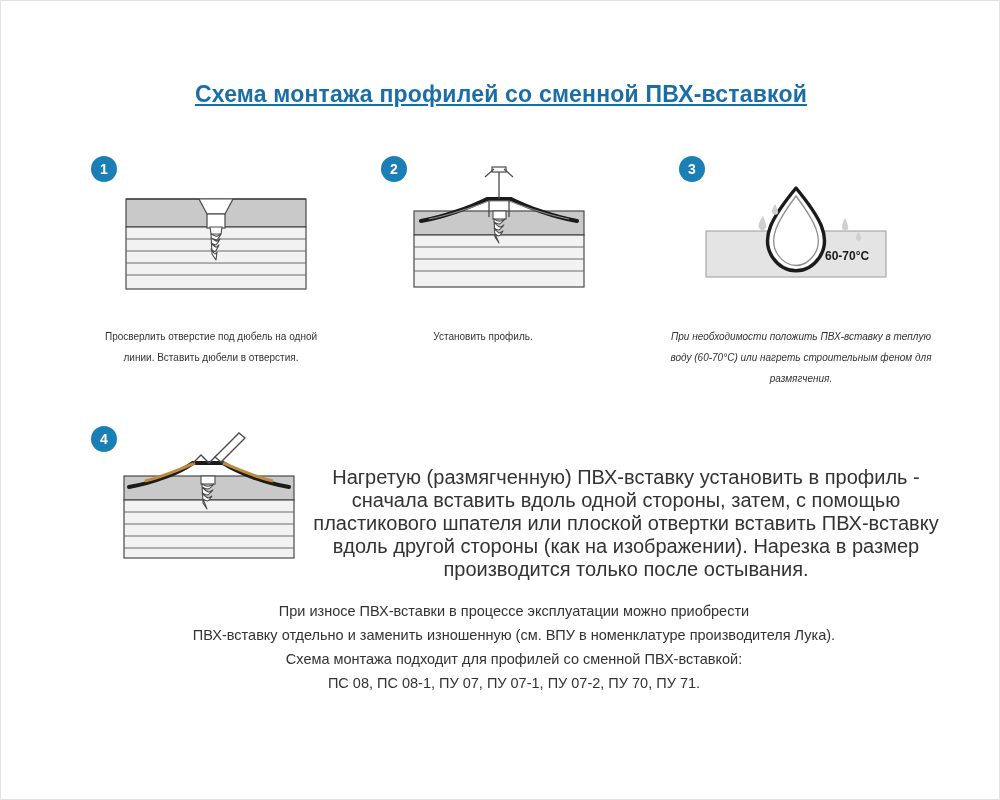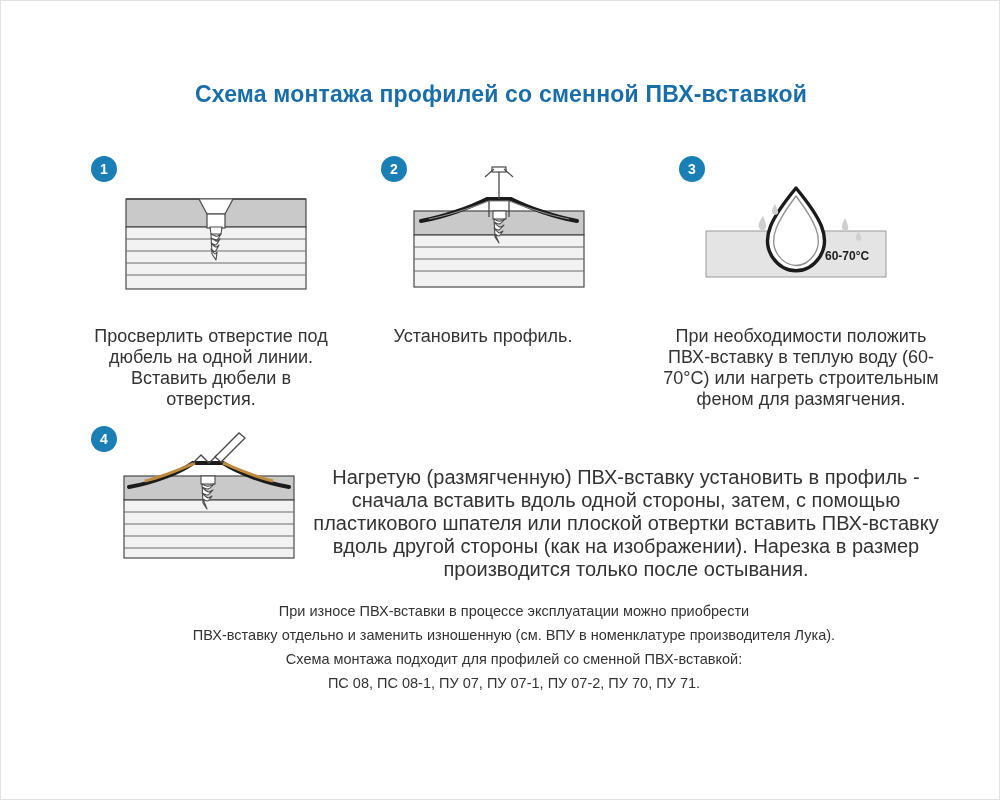--- a/index.html
+++ b/index.html
@@ -25,41 +25,42 @@
   .title {
     position: absolute;
     top: 80px;
     left: 0;
     width: 1000px;
     text-align: center;
     font-size: 23px;
     font-weight: bold;
     color: #1a6ea8;
     letter-spacing: 0.2px;
+    text-decoration: underline;
   }
 
   
   .badge {
     position: absolute;
     width: 26px;
     height: 26px;
     border-radius: 50%;
     background: #1a7fb5;
     color: #ffffff;
     font-size: 14px;
     font-weight: bold;
     line-height: 26px;
     text-align: center;
   }
 
   
   .caption {
     position: absolute;
     text-align: center;
-    font-size: 18px;
+    font-size: 10px;
     line-height: 21px;
     color: #333;
   }
 
   
   .illu {
     position: absolute;
   }
 
   
@@ -158,21 +159,21 @@
 
       <path d="M62 40 C58 46, 56 50, 59 53 C62 56, 66 53, 65 49 C64 45, 63 42, 62 40 Z" fill="#cfcfcf"></path>
       <path d="M74 28 C71 33, 70 36, 72 38 C75 40, 78 38, 77 35 C76 32, 75 30, 74 28 Z" fill="#cfcfcf"></path>
       <path d="M144 42 C141 48, 140 51, 142 54 C145 56, 148 54, 147 50 C146 46, 145 44, 144 42 Z" fill="#cfcfcf"></path>
       <path d="M157 56 C155 60, 154 62, 156 64 C158 66, 161 64, 160 61 C159 58, 158 57, 157 56 Z" fill="#cfcfcf"></path>
 
       <text x="124" y="84" font-family="Liberation Sans, sans-serif" font-size="12" font-weight="bold" fill="#1b1b1b">60-70°C</text>
     </svg>
   </div>
 
-  <div class="caption" style="left:660px; top:325px; width:280px;">При необходимости положить ПВХ-вставку в теплую воду (60-70°C) или нагреть строительным феном для размягчения.</div>
+  <div class="caption" style="left:660px; top:325px; width:280px;font-style:italic;">При необходимости положить ПВХ-вставку в теплую воду (60-70°C) или нагреть строительным феном для размягчения.</div>
 
   <div class="badge" style="left:90px; top:425px;">4</div>
 
   <div class="illu" style="left:118px; top:430px;">
     <svg width="180" height="135" viewBox="0 0 180 135" xmlns="http://www.w3.org/2000/svg">
 
       <rect x="5" y="45" width="170" height="24" fill="#c9c9c9" stroke="#4a4a4a" stroke-width="1.2"></rect>
       <rect x="5" y="69" width="170" height="58" fill="#f2f2f2" stroke="#4a4a4a" stroke-width="1.2"></rect>
       <line x1="5" y1="81" x2="175" y2="81" stroke="#6b6b6b" stroke-width="1"></line>
       <line x1="5" y1="93" x2="175" y2="93" stroke="#6b6b6b" stroke-width="1"></line>

